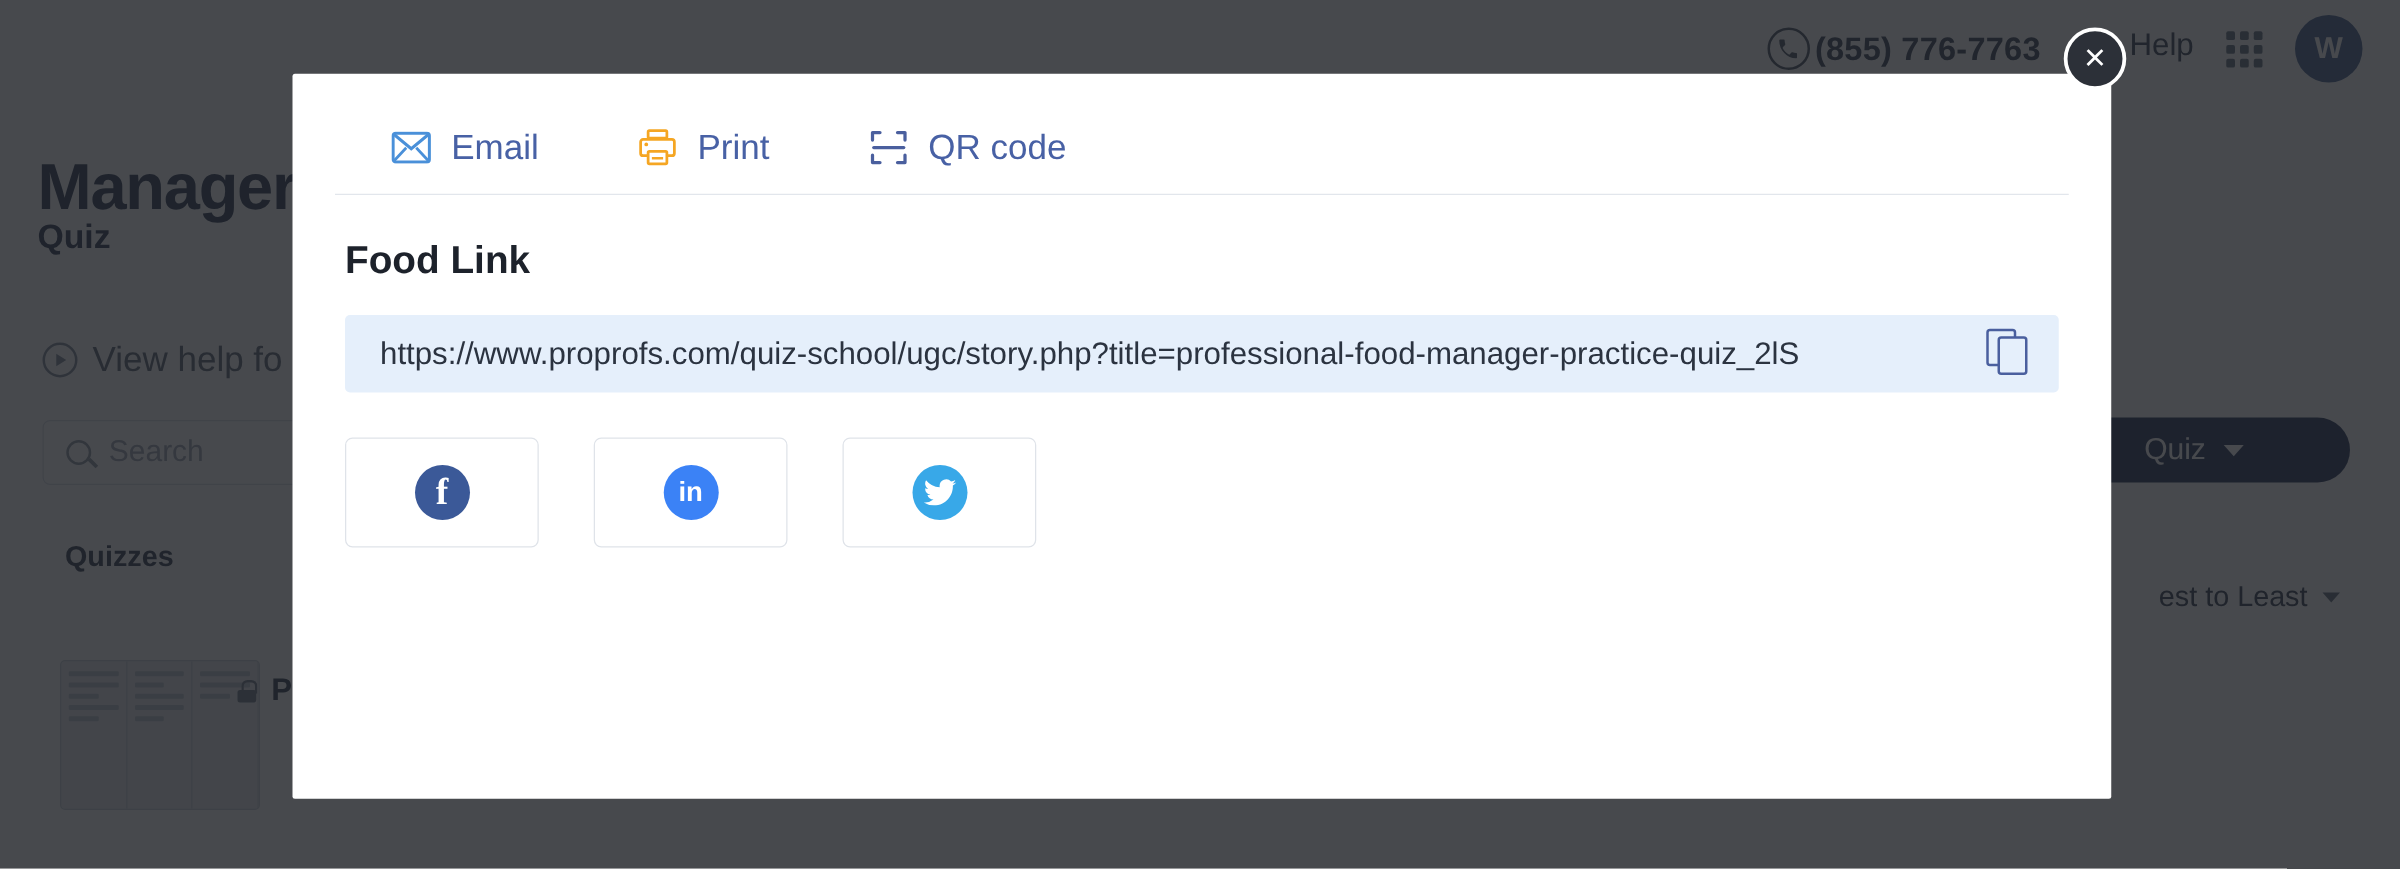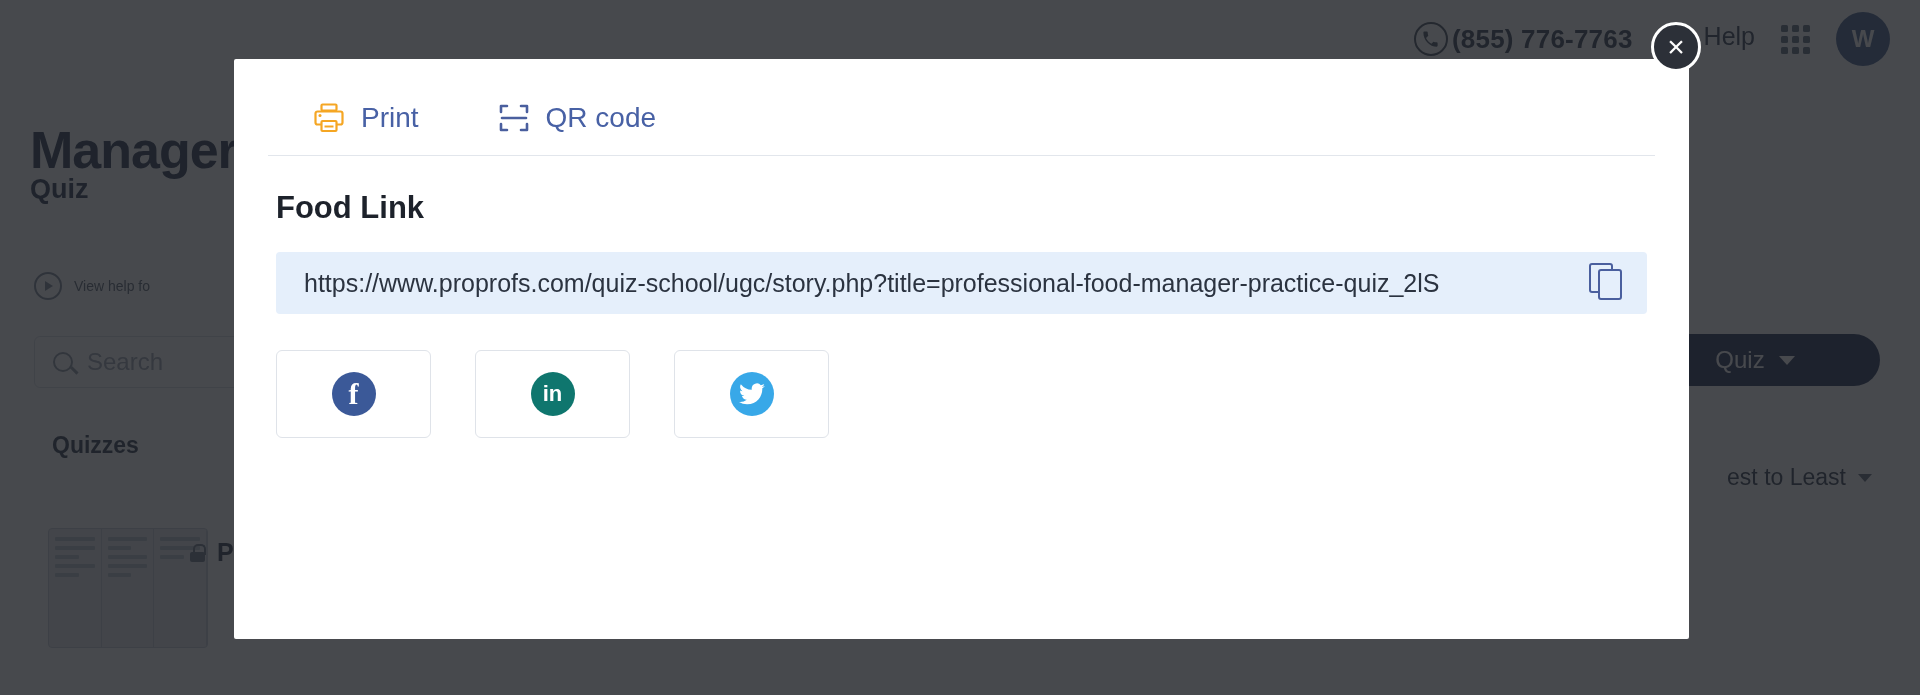--- a/index.html
+++ b/index.html
@@ -41,21 +41,21 @@
   .logo-main { font-size: 52px; font-weight: 800; letter-spacing: -1px; }
   .logo-pro { color: #22304a; }
   .logo-profs { color: #14532d; }
   .logo-sub { font-size: 27px; font-weight: 700; color: #22304a; margin-top: -6px; }
 
   .helpline { position: absolute; left: 34px; top: 272px; display: flex; align-items: center; gap: 12px; }
   .play-circle { width: 28px; height: 28px; border-radius: 50%; border: 2px solid #7b8798;
     display: flex; align-items: center; justify-content: center; }
   .play-tri { width: 0; height: 0; border-left: 8px solid #7b8798;
     border-top: 5px solid transparent; border-bottom: 5px solid transparent; margin-left: 2px; }
-  .helpline-text { font-size: 14px; color: #55606f; }
+  .helpline-text { font-size: 28px; color: #55606f; }
 
   .searchbar {
     position: absolute; left: 34px; top: 336px; width: 700px; height: 52px;
     border: 1px solid #d8dde4; border-radius: 6px; display: flex; align-items: center;
     gap: 14px; padding-left: 18px; background: #fff;
   }
   .search-glass { width: 20px; height: 20px; border: 2.5px solid #8a94a3; border-radius: 50%; position: relative; }
   .search-glass::after { content: ""; position: absolute; width: 9px; height: 2.5px;
     background: #8a94a3; right: -8px; bottom: -1px; transform: rotate(45deg); }
   .search-ph { font-size: 24px; color: #9aa3b0; }
@@ -150,21 +150,21 @@
   }
 
   .social-row { display: flex; gap: 44px; margin-top: 36px; }
   .social-btn {
     width: 155px; height: 88px; border: 1px solid #dfe3e9; border-radius: 6px;
     display: flex; align-items: center; justify-content: center; cursor: pointer; background: #fff;
   }
   .social-circle { width: 44px; height: 44px; border-radius: 50%;
     display: flex; align-items: center; justify-content: center; color: #fff; }
   .fb { background: #3b5998; }
-  .li { background: #0f766e; }
+  .li { background: #3b82f6; }
   .tw { background: #38a8e8; }
   .sc-glyph { font-size: 30px; font-weight: 700; font-family: "Liberation Serif", serif; line-height: 1; }
 </style>
 </head>
 <body>
 
 <div id="root">
 
   <div class="bg-page">
 
@@ -260,20 +260,30 @@
     <div class="quiz-meta-date">Oct 11</div>
   </div>
 
   <div class="overlay"></div>
 
   <div class="modal">
 
     <div class="tabbar-wrap">
       <div class="tabs">
 
+        <div class="tab">
+          <span class="tab-icon">
+            <svg width="32" height="26" viewBox="0 0 32 26">
+              <rect x="1.5" y="1.5" width="29" height="23" rx="2" fill="none" stroke="#4a90d9" stroke-width="2.4"></rect>
+              <path d="M2.5 2.8 L16 14 L29.5 2.8" fill="none" stroke="#4a90d9" stroke-width="2.4"></path>
+              <path d="M2.5 23.4 L12 13.2 M29.5 23.4 L20 13.2" fill="none" stroke="#4a90d9" stroke-width="2.2"></path>
+            </svg>
+          </span>
+          <span class="tab-label">Email</span>
+        </div>
 
 
 
         <div class="tab">
           <span class="tab-icon">
             <svg width="32" height="32" viewBox="0 0 32 32">
               <rect x="8.5" y="2.5" width="15" height="6" rx="1" fill="none" stroke="#f5a623" stroke-width="2.2"></rect>
               <path d="M4.5 9.5 h23 a2 2 0 0 1 2 2 v9 a2 2 0 0 1 -2 2 h-23 a2 2 0 0 1 -2 -2 v-9 a2 2 0 0 1 2 -2 z" fill="none" stroke="#f5a623" stroke-width="2.2"></path>
               <rect x="8.5" y="19" width="15" height="10" rx="1" fill="#fff" stroke="#f5a623" stroke-width="2.2"></rect>
               <path d="M11.5 24.5 h9" stroke="#f5a623" stroke-width="2"></path>

